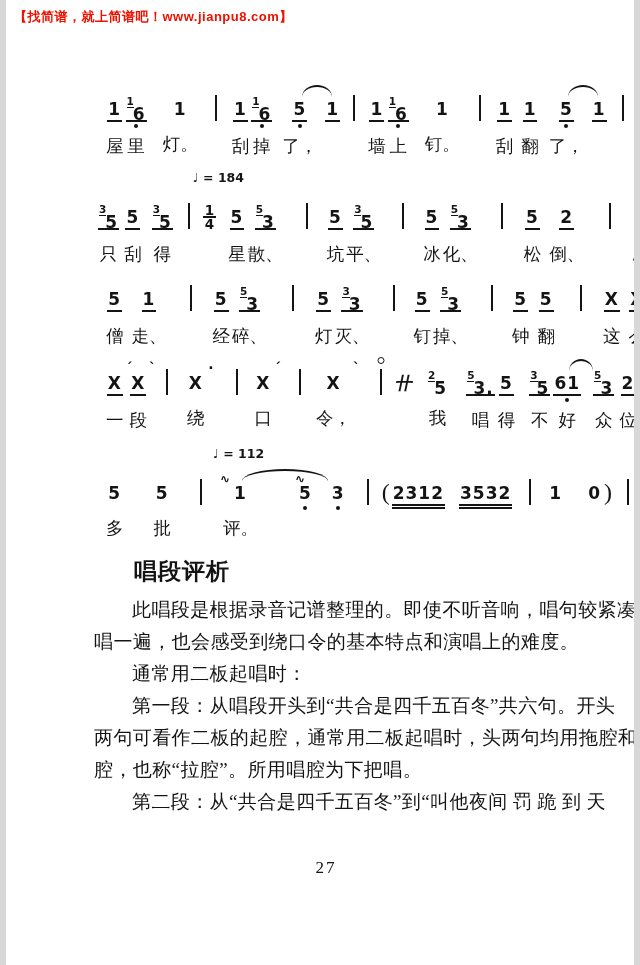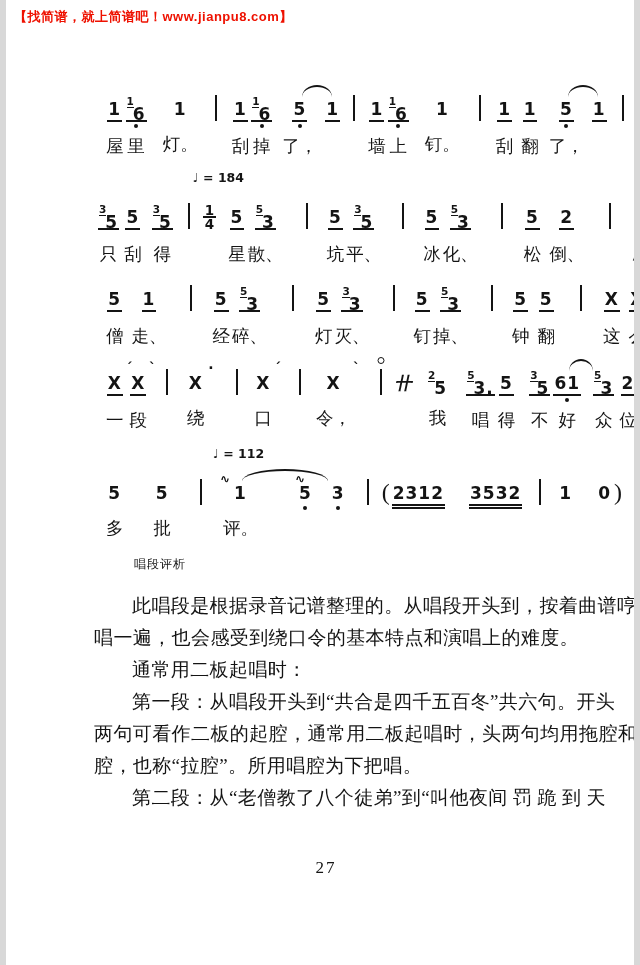--- a/index.html
+++ b/index.html
@@ -38,22 +38,22 @@
   .acc{position:absolute;right:-9px;bottom:-4px;font-size:14px;font-weight:bold;
        font-family:"DejaVu Sans",sans-serif;}
   .ts{display:flex;flex-direction:column;align-items:center;font-family:"DejaVu Sans",sans-serif;
       font-weight:bold;font-size:13.5px;line-height:12px;margin-top:-2px;}
   .tsn{border-bottom:2px solid #141414;padding:0 2px;}
   .tsd{padding:0 2px;}
   .pr{font-size:24px;line-height:24px;height:22px;font-family:"Liberation Serif",serif;margin-top:-2px;}
   .sym{transform:skewX(-12deg);}
   
   .commentary{position:absolute;left:88px;top:556px;width:486px;font-size:19px;}
-  .cheading{font-weight:normal;font-family:"DejaVu Sans",sans-serif;font-size:12px;
-            margin-left:40px;margin-bottom:17px;letter-spacing:1px;}
+  .cheading{font-weight:bold;font-family:"DejaVu Sans",sans-serif;font-size:23px;
+            margin-left:40px;margin-bottom:7px;letter-spacing:1px;}
   .cline{line-height:32px;height:32px;white-space:nowrap;letter-spacing:.4px;}
   .cline.ind{text-indent:38px;}
   .pageno{position:absolute;top:858px;left:0;width:640px;text-align:center;font-size:17px;
           font-family:"Liberation Serif",serif;letter-spacing:2px;}
 </style>
 </head>
 <body>
 
 <div class="page">
   <div class="banner">【找简谱，就上简谱吧！www.jianpu8.com】</div>
@@ -625,21 +625,21 @@
           <div class="pr">(</div>
           <div class="below"></div>
           <div class="lyr"></div>
         </div>
         <div class="tok" style="margin-left: 2px;">
           <div class="top"></div>
           <div class="nrow u1 u2"><span class="mn">2312</span></div>
           <div class="below"></div>
           <div class="lyr"></div>
         </div>
-        <div class="tok" style="margin-left: 24px;">
+        <div class="tok" style="margin-left: 14px;">
           <div class="top"></div>
           <div class="nrow u1 u2"><span class="mn">3532</span></div>
           <div class="below"></div>
           <div class="lyr"></div>
         </div>
         <div class="tok" style="margin-left: 16px;">
           <div class="top"></div>
           <div class="nrow bl">
             <span class="bar"></span>
           </div>
@@ -670,23 +670,23 @@
             <span class="bar final"></span>
           </div>
           <div class="below"></div>
           <div class="lyr"></div>
         </div>
       </div>
     </div>
   <div class="commentary">
     <div class="cheading">唱段评析</div>
     <div id="clines">
-        <div class="cline ind">此唱段是根据录音记谱整理的。从唱段开头到，按着曲谱哼</div>
+        <div class="cline ind">此唱段是根据录音记谱整理的。即使不听音响，唱句较紧凑</div>
         <div class="cline">唱一遍，也会感受到绕口令的基本特点和演唱上的难度。</div>
         <div class="cline ind">通常用二板起唱时：</div>
         <div class="cline ind">第一段：从唱段开头到“共合是四千五百冬”共六句。开头</div>
         <div class="cline">两句可看作二板的起腔，通常用二板起唱时，头两句均用拖腔和</div>
         <div class="cline">腔，也称“拉腔”。所用唱腔为下把唱。</div>
-        <div class="cline ind">第二段：从“老僧教了八个徒弟”到“叫他夜间 罚 跪 到 天</div>
+        <div class="cline ind">第二段：从“共合是四千五百冬”到“叫他夜间 罚 跪 到 天</div>
       </div>
   </div>
   <div class="pageno">27</div>
 </div>
 
 </body></html>

